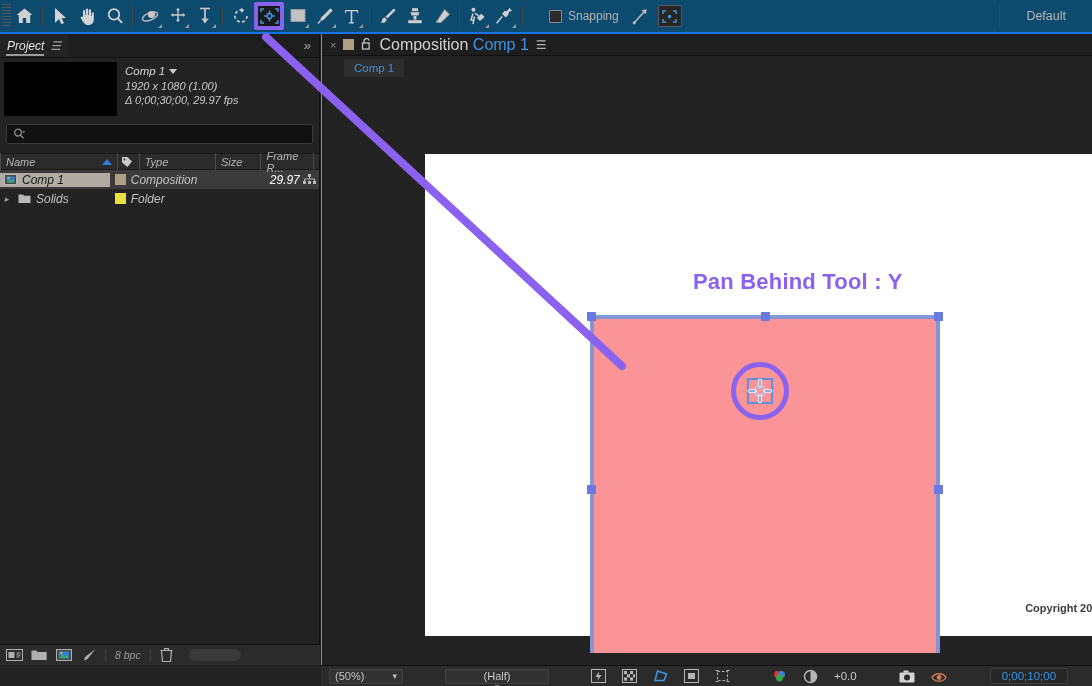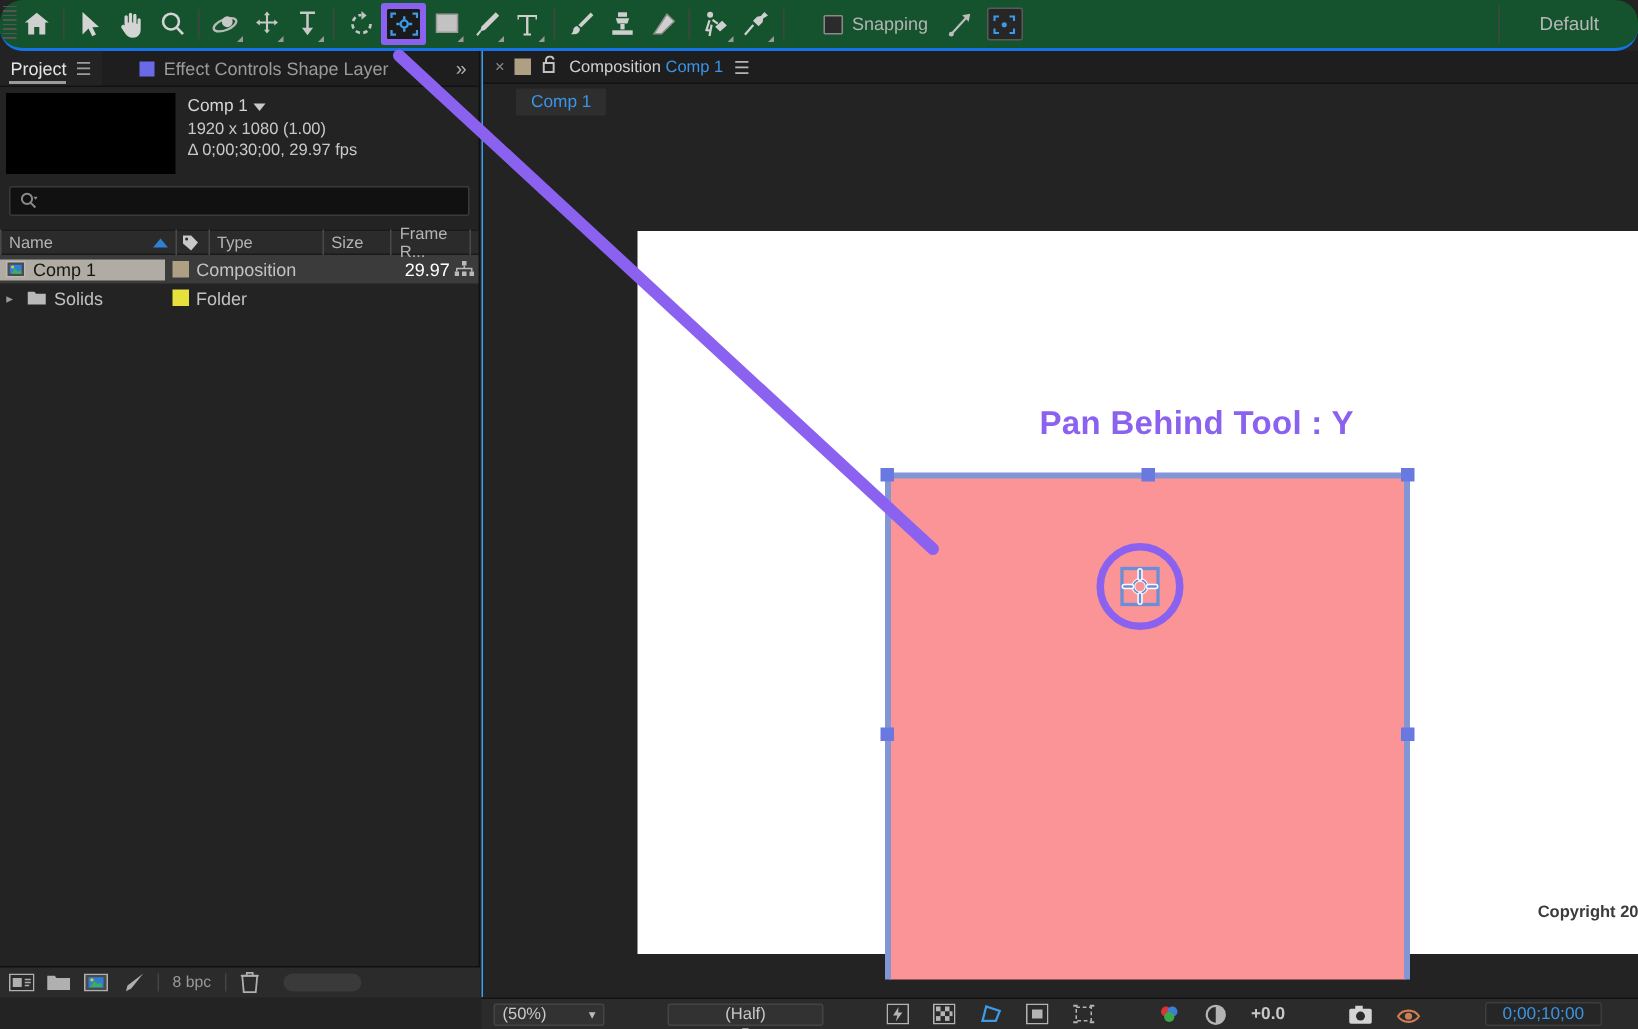--- a/index.html
+++ b/index.html
@@ -7,24 +7,23 @@
     width: 1092px; height: 686px;
     background: #1e1e1e;
     font-family: "Liberation Sans", sans-serif;
     overflow: hidden;
   }
   #app { position: relative; width: 1092px; height: 686px; background: #232323; }
 
   
   .toolbar {
     position: absolute; left: 0; top: 0; width: 1092px; height: 34px;
-    background: #14532d;
+    background: #0c4a6e;
     display: flex; align-items: center;
     border-bottom: 2px solid #1473e6;
-    border-radius: 15px;
   }
   .grip {
     width: 9px; height: 24px; margin-left: 2px;
     background: repeating-linear-gradient(to bottom, #555 0px, #555 1px, transparent 1px, transparent 3px);
     flex: 0 0 auto;
   }
   .tool {
     width: 27px; height: 27px;
     display: flex; align-items: center; justify-content: center;
     position: relative; flex: 0 0 auto;
@@ -52,21 +51,21 @@
   .tool.boxed { border: 1px solid #5a5a5a; background: #262626; border-radius: 2px; width: 24px; height: 22px; }
   .workspace {
     margin-left: auto; display: flex; align-items: center; height: 48px; flex: 0 0 auto;
   }
   .ws-sep { width: 1px; height: 26px; background: #444; }
   .ws-label { color: #b8b8b8; font-size: 12.5px; padding: 0 26px; }
 
   
   .left-panel {
     position: absolute; left: 0; top: 34px; width: 320px; height: 631px;
-    background: #232323; border-right: 1px solid #111;
+    background: #232323; border-right: 1px solid #111; font-style: italic;
   }
   .panel-tabs {
     height: 24px; background: #1e1e1e; display: flex; align-items: stretch;
     border-bottom: 1px solid #111;
   }
   .ptab {
     display: flex; align-items: center; gap: 6px; padding: 0 7px;
     font-size: 12px; color: #9b9b9b; position: relative;
   }
   .ptab.active { color: #e4e4e4; background: #232323; }
@@ -121,21 +120,21 @@
   .comp-panel {
     position: absolute; left: 321px; top: 34px; width: 771px; height: 631px;
     background: #232323; border-left: 1px solid #3aa0ef;
   }
   .comp-tabbar {
     height: 22px; background: #1e1e1e; display: flex; align-items: center; gap: 7px;
     padding: 0 8px; border-bottom: 1px solid #111;
   }
   .x-close { color: #8d8d8d; font-size: 11px; }
   .comp-sw { width: 11px; height: 11px; background: #b0a083; }
-  .comp-title { font-size: 11px; color: #d2d2d2; }
+  .comp-title { font-size: 16px; color: #d2d2d2; }
   .comp-title b { color: #3a95e8; font-weight: normal; }
   .hamb { color: #b4b4b4; font-size: 12px; }
   .crumbbar { height: 24px; background: #232323; display: flex; align-items: center; padding-left: 22px; }
   .crumb { background: #2e2e2e; color: #3a95e8; font-size: 11.5px; padding: 3px 10px; border-radius: 1px; }
 
   .stage { position: absolute; left: 0; top: 46px; width: 770px; height: 573px; background: #232323; overflow: hidden; }
   .canvas-white { position: absolute; left: 103px; top: 74px; width: 845px; height: 482px; background: #fff; }
   .copyright { position: absolute; right: 24px; bottom: 22px; font-size: 11px; color: #3b3b3b; font-weight: bold; }
 
   
@@ -165,21 +164,21 @@
     display: flex; align-items: center; gap: 16px; padding-left: 8px;
   }
   .dd {
     height: 15px; min-width: 74px; background: #323232; border: 1px solid #444; border-radius: 2px;
     display: flex; align-items: center; justify-content: space-between;
     padding: 0 5px; font-size: 11px; color: #c8c8c8;
   }
   .dd .cv { color: #bbb; font-size: 9px; }
   .bsep { width: 1px; height: 15px; background: #444; margin: 0 5px; }
   .micon { width: 18px; height: 15px; display: flex; align-items: center; justify-content: center; }
-  .expo { font-size: 11.5px; color: #c8c8c8; font-weight: bold; }
+  .expo { font-size: 11.5px; color: #c8c8c8; }
   .tcode { background: #262626; border: 1px solid #3d3d3d; border-radius: 2px; padding: 1px 11px; font-size: 11.5px; color: #3a95e8; }
 </style>
 </head>
 <body>
 
 <div id="app">
 
   <div class="toolbar">
     <div class="grip"></div>
 
@@ -330,24 +329,20 @@
       <span class="ws-label">Default</span>
     </div>
   </div>
 
   <div class="left-panel">
 
     <div class="panel-tabs">
       <div class="ptab active">
         <span>Project</span>
         <span class="ptab-menu">☰</span>
-      </div>
-      <div class="ptab" style="margin-left:18px;">
-        <span class="tab-swatch"></span>
-        <span>Effect Controls Shape Layer</span>
       </div>
       <div class="chev-more">»</div>
     </div>
 
     <div class="proj-head">
       <div class="thumb"></div>
       <div class="comp-meta">
         <div class="row1">
           <span>Comp 1</span>
           <span class="caret-d"></span>

